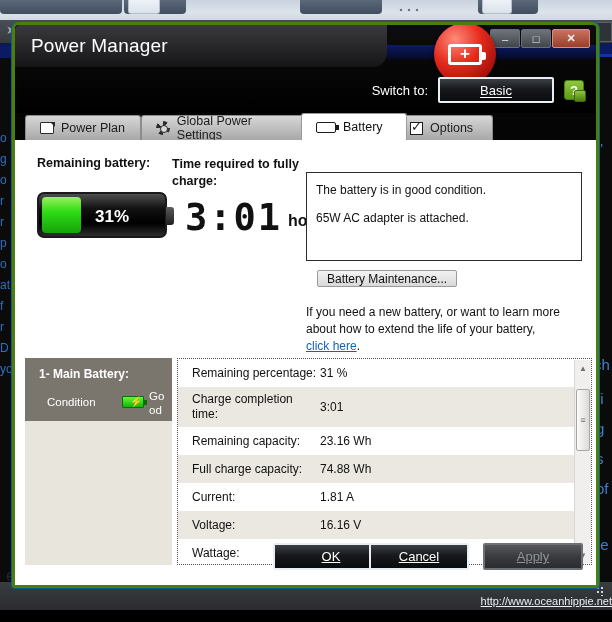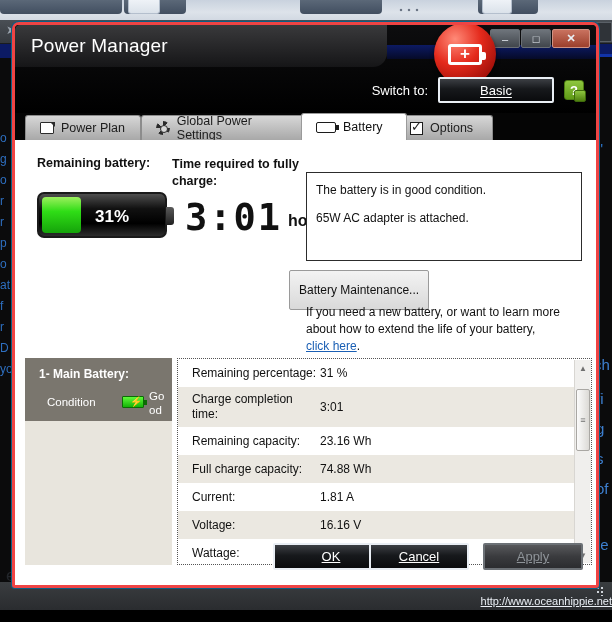--- a/index.html
+++ b/index.html
@@ -88,21 +88,21 @@
        radial-gradient(circle at 10px 2px,#cfd4da 1px,transparent 1.2px),
        radial-gradient(circle at 6px 6px,#cfd4da 1px,transparent 1.2px),
        radial-gradient(circle at 10px 6px,#cfd4da 1px,transparent 1.2px),
        radial-gradient(circle at 10px 10px,#cfd4da 1px,transparent 1.2px); }
 
   .bg-bottomblack{ position:absolute; left:0; top:610px; width:612px; height:12px; background:#000; }
 
   
   #pm-window {
     position:absolute; left:12px; top:22px; width:587px; height:566px;
-    border:3px solid #ef4444;
+    border:3px solid #4d7c0f;
     border-radius:7px 7px 3px 3px;
     background:#050505;
     overflow:hidden;
     box-shadow:0 0 0 1px #0a5f85;
   }
   .pm-titlebar {
     position:relative; height:88px;
     background:
       linear-gradient(to bottom,#0d0d0f 0%, #000 100%);
   }
@@ -226,21 +226,21 @@
   }
   .time-unit { position:absolute; left:273px; top:72px; font-size:16px; font-weight:bold; color:#111;
     width:22px; overflow:hidden; white-space:nowrap; }
 
   .info-box {
     position:absolute; left:291px; top:32px; width:276px; height:89px;
     border:1px solid #2c2c2c; background:#fff; padding:7px 9px;
     font-size:12px; color:#111; line-height:20px;
   }
   .btn-maint {
-    position:absolute; left:274px; top:130px; height:40px; padding:0 9px;
+    position:absolute; left:302px; top:130px; height:17px; padding:0 9px;
     background:linear-gradient(to bottom,#f3f3f3,#d9d9d9);
     border:1px solid #9a9a9a; border-radius:2px;
     display:flex; align-items:center; font-size:12px; color:#111;
   }
   .help-para { position:absolute; left:291px; top:164px; width:280px; font-size:12px; color:#111; line-height:17px; }
   .help-para a { color:#1a5fb4; text-decoration:underline; }
 
   
   .lower-panel { position:absolute; left:10px; top:218px; width:567px; height:207px; }
   .batt-side {

